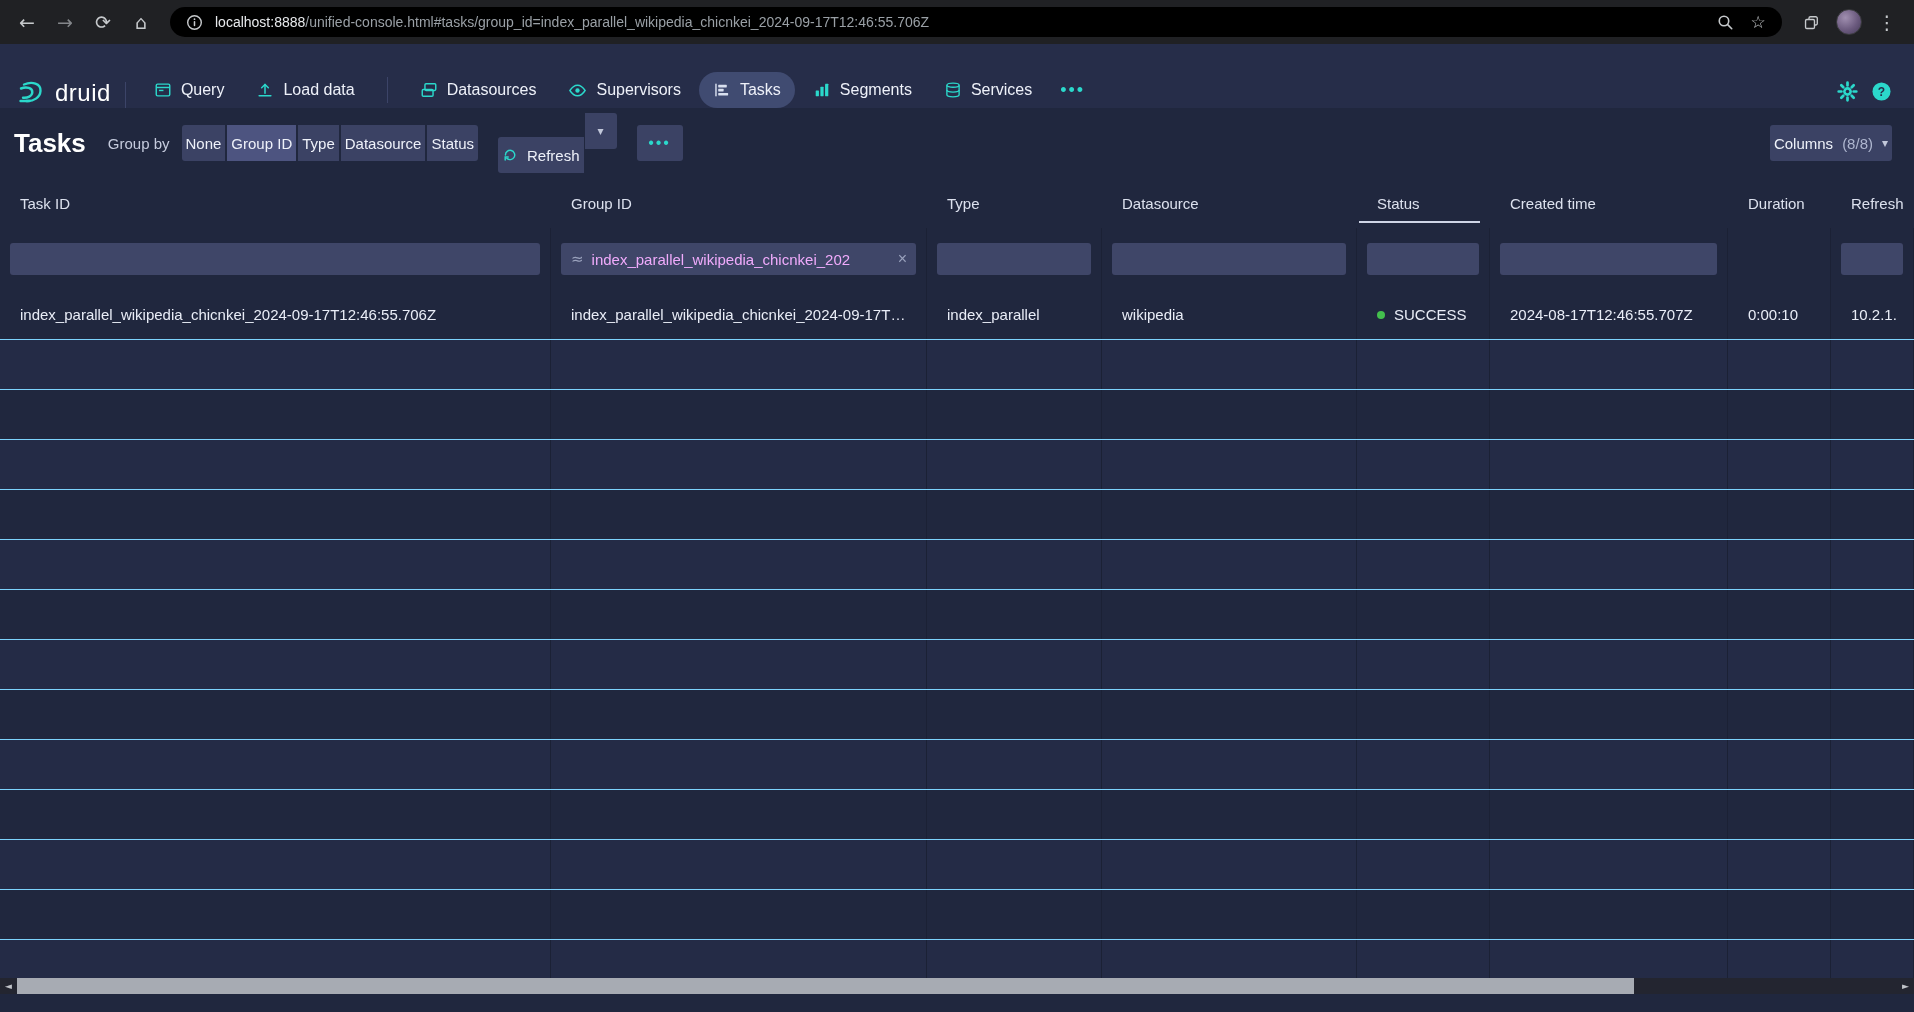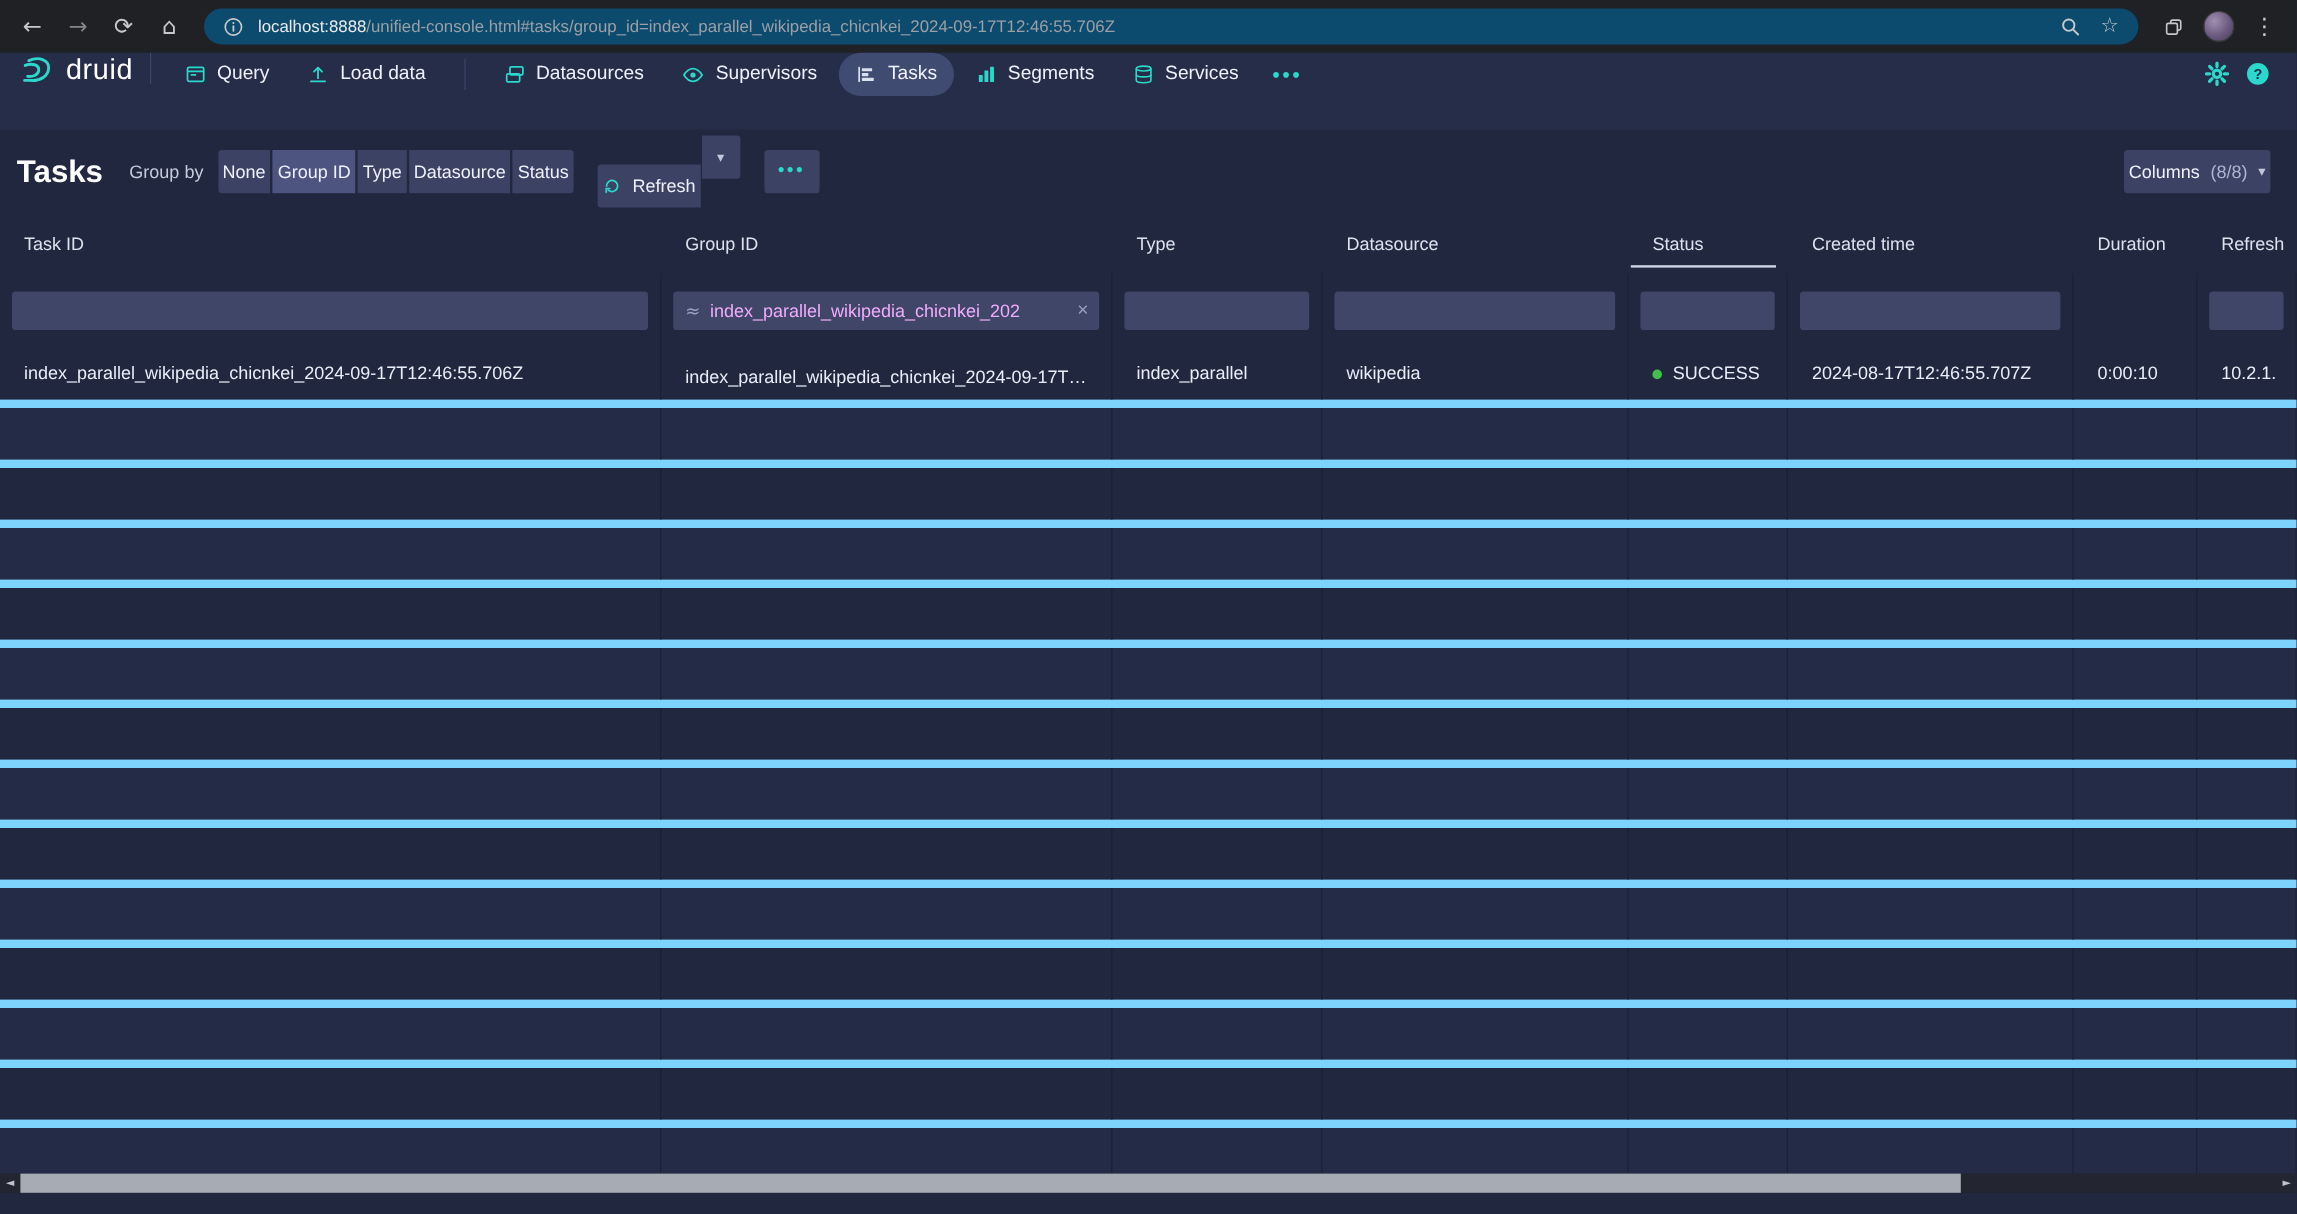--- a/index.html
+++ b/index.html
@@ -21,32 +21,32 @@
     font-family:"Liberation Sans","DejaVu Sans",sans-serif;
     background:var(--bg);
     color:var(--text);
     font-size:15px;
   }
   
   .chrome{height:44px;background:#202124;display:flex;align-items:center;padding:0 10px;gap:4px;}
   .chrome-btn{width:34px;height:34px;border-radius:50%;display:flex;align-items:center;justify-content:center;
     color:#c6c9cc;font-size:19px;font-family:"DejaVu Sans",sans-serif;cursor:default;flex:0 0 auto;}
   .chrome-btn.dim{color:#83868a;}
-  .url-bar{flex:1;height:30px;background:#0c4a6e;border-radius:15px;display:flex;align-items:center;
+  .url-bar{flex:1;height:30px;background:#000000;border-radius:15px;display:flex;align-items:center;
     padding:0 12px;margin:0 8px;min-width:0;gap:9px;}
   .url-text{flex:1;min-width:0;white-space:nowrap;overflow:hidden;font-size:14px;color:#e8eaed;}
   .url-path{color:#9aa0a6;}
   .urlbar-icon{display:flex;align-items:center;justify-content:center;width:24px;height:24px;color:#c6c9cc;flex:0 0 auto;}
   .star{font-family:"DejaVu Sans",sans-serif;font-size:17px;}
   .avatar{width:26px;height:26px;border-radius:50%;flex:0 0 auto;margin:0 4px;
     background:radial-gradient(circle at 35% 32%,#a08fb0,#6b5a7e 55%,#443a58 100%);
     border:1px solid #3a3b3e;}
   
   .app{height:calc(100% - 44px);display:flex;flex-direction:column;}
-  .app-header{height:64px;background:var(--header-bg);display:flex;align-items:flex-start;padding:0 16px;flex:0 0 auto;}
+  .app-header{height:64px;background:var(--header-bg);display:flex;align-items:flex-end;padding:0 16px;flex:0 0 auto;}
   .brand{display:flex;align-items:center;gap:9px;cursor:default;}
   .brand-name{font-size:24px;color:#ffffff;letter-spacing:.5px;}
   .vdiv{width:1px;height:26px;background:#3c4468;margin:0 14px;flex:0 0 auto;}
   .nav{display:flex;align-items:center;gap:4px;}
   .nav-item{display:flex;align-items:center;gap:9px;height:36px;padding:0 14px;border-radius:18px;
     color:#eef1f9;font-size:16px;cursor:default;white-space:nowrap;}
   .nav-item.active{background:#404b71;}
   .nav-icon{display:flex;align-items:center;color:var(--accent);}
   .nav-item.active .nav-icon{color:#d9e0ef;}
   .more-dots{color:var(--accent);font-size:18px;letter-spacing:2px;padding:0 10px;}
@@ -81,21 +81,21 @@
   .filter-row{height:62px;flex:0 0 auto;}
   .filter-cell{display:flex;align-items:center;padding:0 10px;border-right:1px solid var(--grid-line);overflow:hidden;}
   .filter-input{width:100%;height:32px;background:var(--input);border:none;border-radius:3px;
     color:var(--text);font-size:15px;font-family:inherit;padding:0 10px;outline:none;}
   .filter-tag{width:100%;height:32px;background:var(--input);border-radius:3px;display:flex;align-items:center;
     gap:8px;padding:0 9px 0 10px;overflow:hidden;}
   .tag-text{white-space:nowrap;overflow:hidden;font-size:15px;color:#f0abfc;}
   .tag-approx{color:#9aa2bd;font-family:"DejaVu Sans",sans-serif;font-size:15px;flex:0 0 auto;}
   .tag-x{margin-left:auto;color:#9aa2bd;font-size:16px;flex:0 0 auto;cursor:default;}
   .tbody{flex:1 1 auto;overflow:hidden;}
-  .row{height:50px;border-bottom:7px solid #7dd3fc;}
+  .row{height:50px;border-bottom:1px solid #7dd3fc;}
   .row:nth-child(even){background:var(--row-alt);}
   .row .cell{display:flex;align-items:center;padding:0 20px;border-right:1px solid var(--grid-line);
     white-space:nowrap;overflow:hidden;font-size:15px;color:var(--text);}
   .cell.ellip{display:block;line-height:49px;text-overflow:ellipsis;}
   .dot{width:8px;height:8px;border-radius:50%;background:var(--success);margin-right:9px;flex:0 0 auto;}
   
   .hscroll{height:16px;flex:0 0 auto;background:#232530;display:flex;align-items:stretch;}
   .hs-arrow{width:17px;display:flex;align-items:center;justify-content:center;color:#c0c3c9;font-size:9px;
     font-family:"DejaVu Sans",sans-serif;flex:0 0 auto;}
   .hs-track{flex:1;position:relative;}

